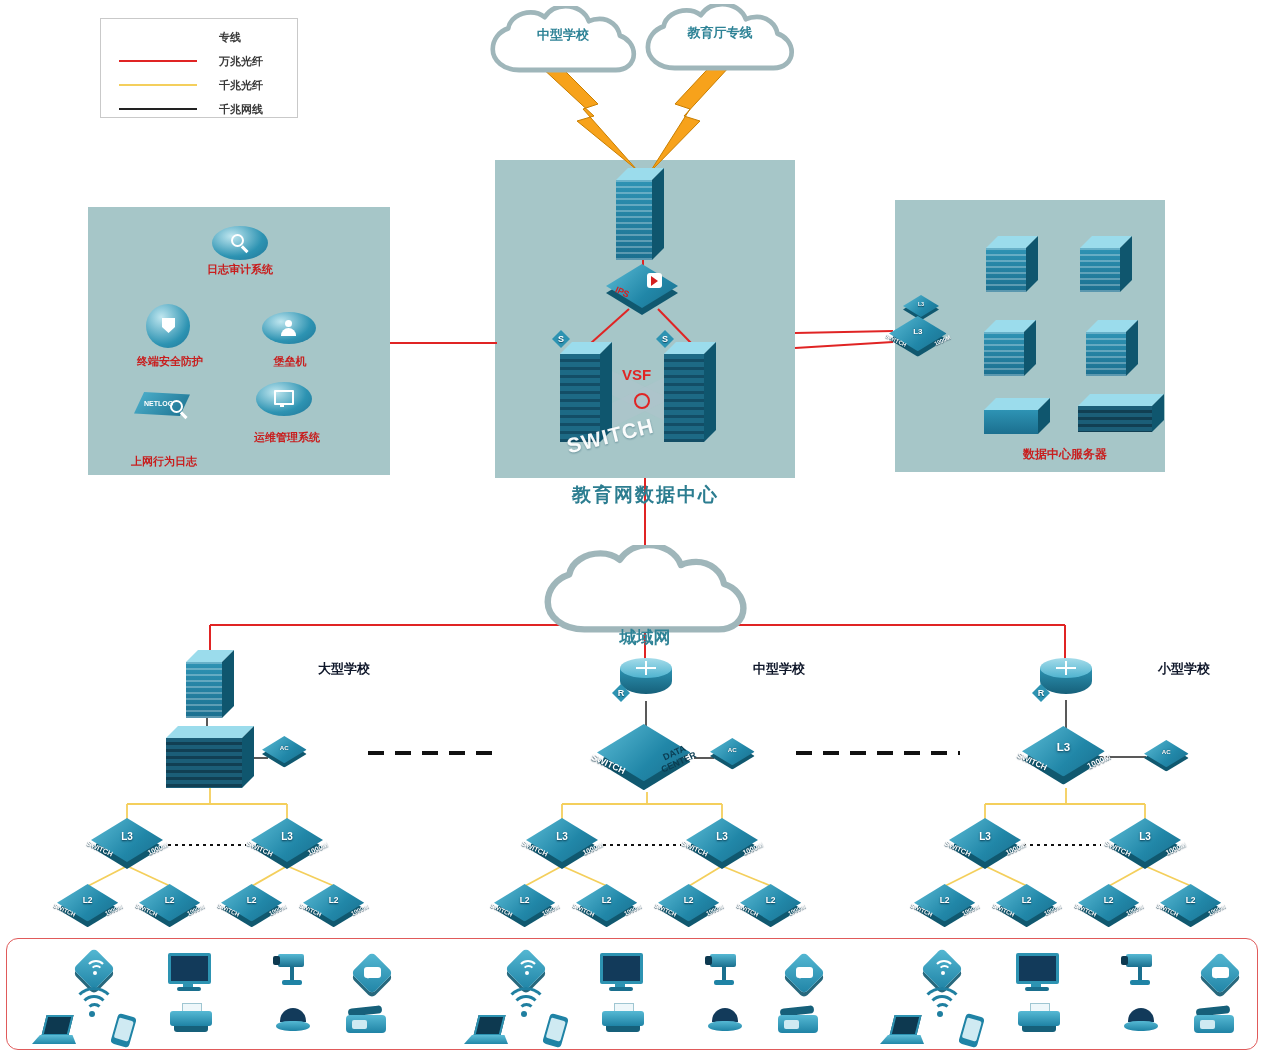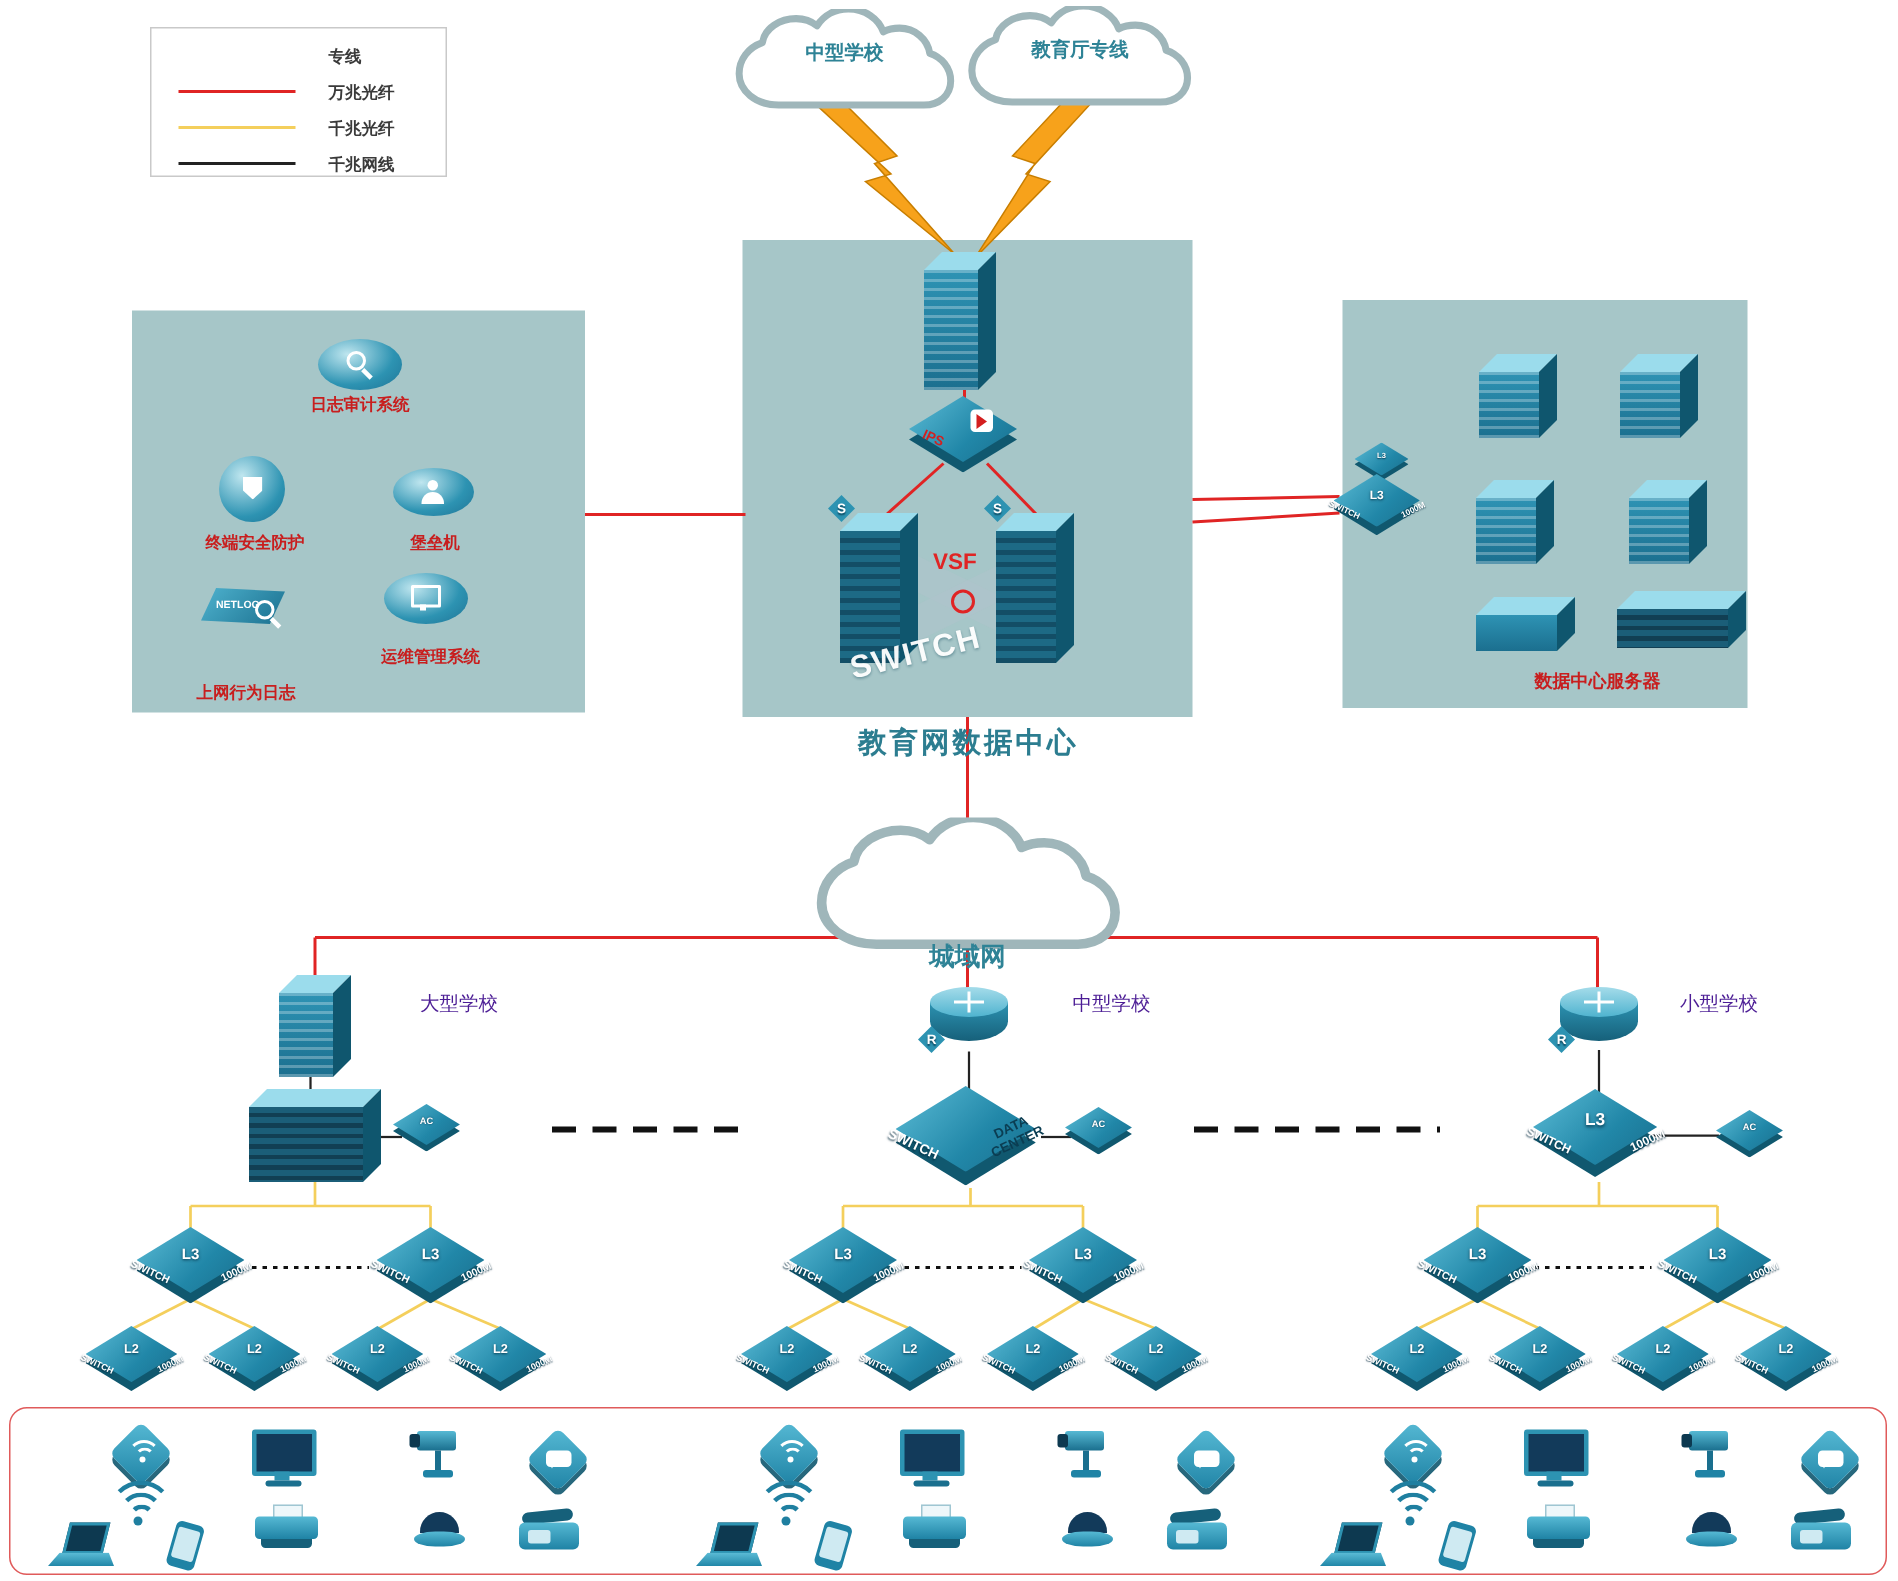--- a/index.html
+++ b/index.html
@@ -88,21 +88,21 @@
   .netlog-slab .nl-txt{position:absolute;left:10px;top:12px;color:#fff;font-size:7px;font-weight:700;}
   
   .band{position:absolute;width:150px;height:22px;background:rgba(176,196,203,.5);}
   .vsf-text{position:absolute;color:#e02424;font-weight:800;font-size:15px;}
   .vsf-ring{position:absolute;width:12px;height:12px;border:2px solid #e02424;border-radius:50%;}
   .watermark{position:absolute;color:#fff;font-size:21px;font-weight:800;
     transform:rotate(-14deg);letter-spacing:1px;opacity:.95;text-shadow:0 1px 2px rgba(0,60,80,.4);}
   .s-flag{position:absolute;}
   
   .dc-title{position:absolute;color:#2c7d90;font-weight:700;font-size:19px;text-align:center;letter-spacing:2px;}
-  .school-label{position:absolute;color:#4c1d95;font-weight:400;font-size:13px;text-align:left;}
+  .school-label{position:absolute;color:#0f172a;font-weight:700;font-size:13px;text-align:right;}
   
   .bottom-box{position:absolute;left:6px;top:938px;width:1250px;height:110px;border:1.5px solid #e05a5a;border-radius:12px;}
   .ep-group{position:absolute;top:945px;width:380px;height:105px;}
   .dbody{position:absolute;left:7px;top:7px;width:30px;height:30px;border-radius:5px;transform:rotate(45deg);
     background:linear-gradient(135deg,#56b9d4,#1f83a5);box-shadow:3px 3px 0 rgba(16,88,111,.9);}
   .ap,.chatd{position:absolute;width:44px;height:44px;}
   .g-wifi{position:absolute;left:12px;top:13px;width:20px;height:18px;}
   .g-wifi i{position:absolute;border:2px solid transparent;border-top-color:#fff;border-radius:50%;}
   .g-wifi i:nth-child(1){left:1px;top:0;width:18px;height:18px;}
   .g-wifi i:nth-child(2){left:6px;top:5px;width:9px;height:9px;}

